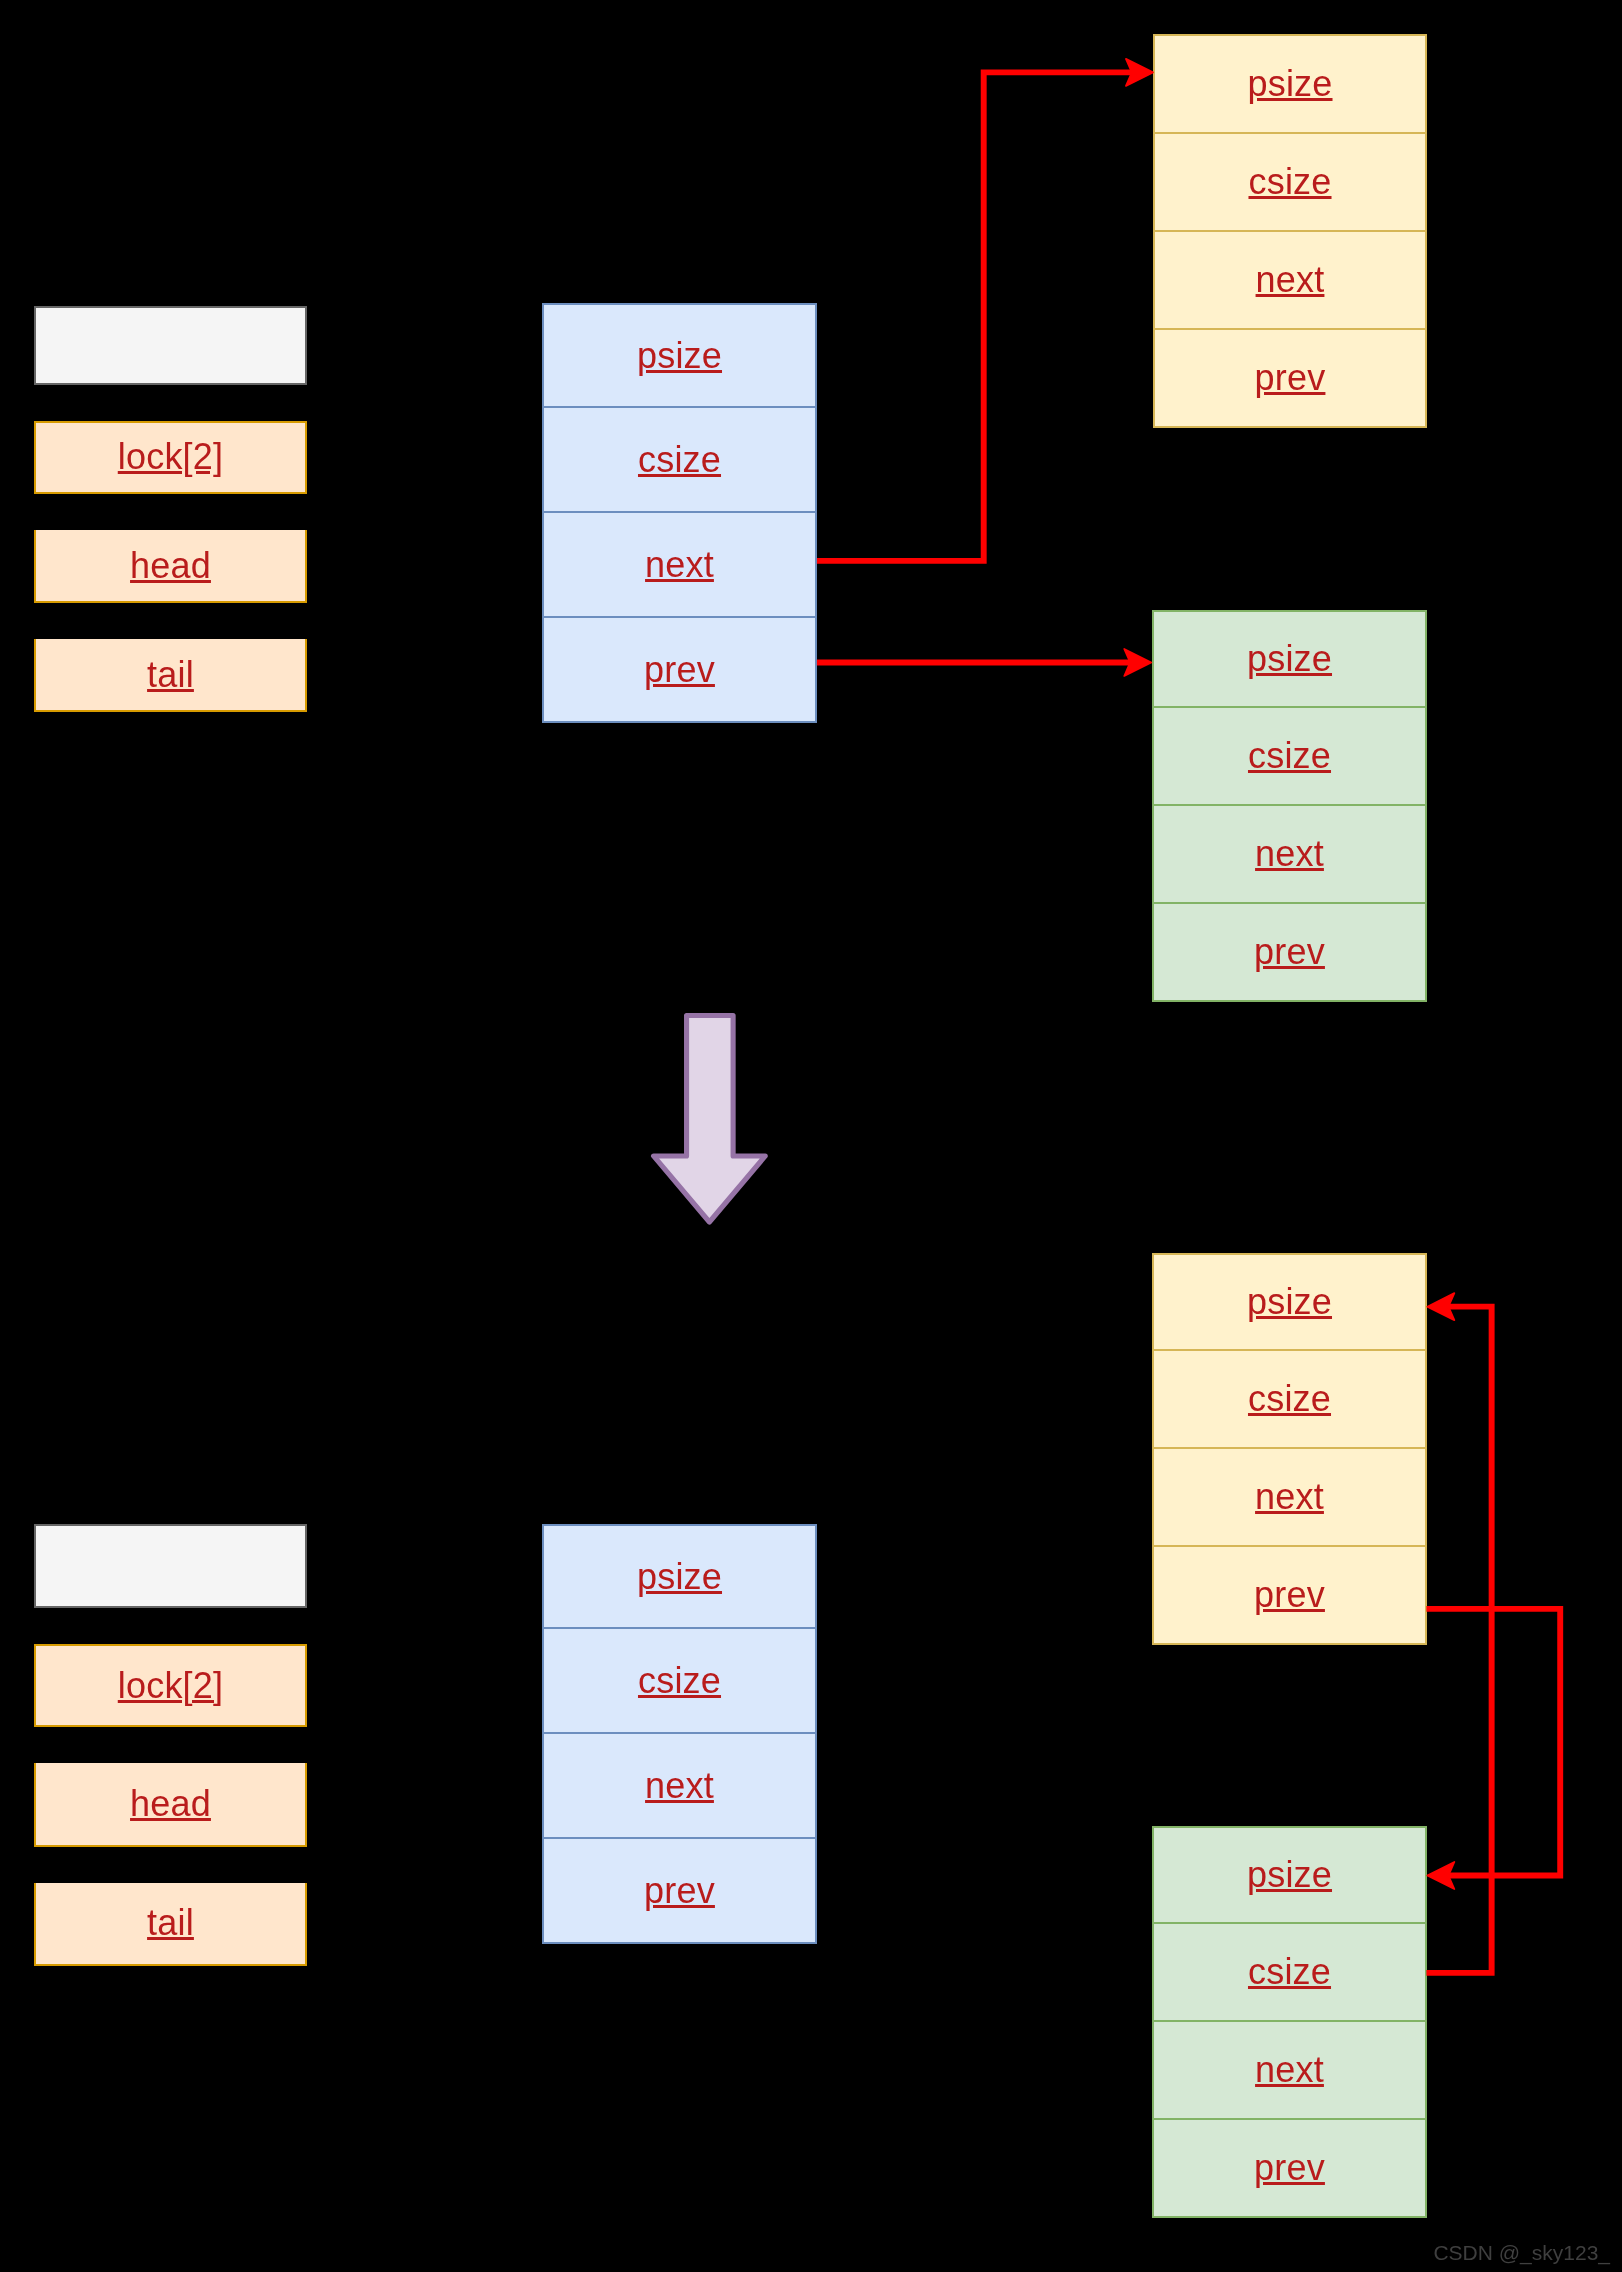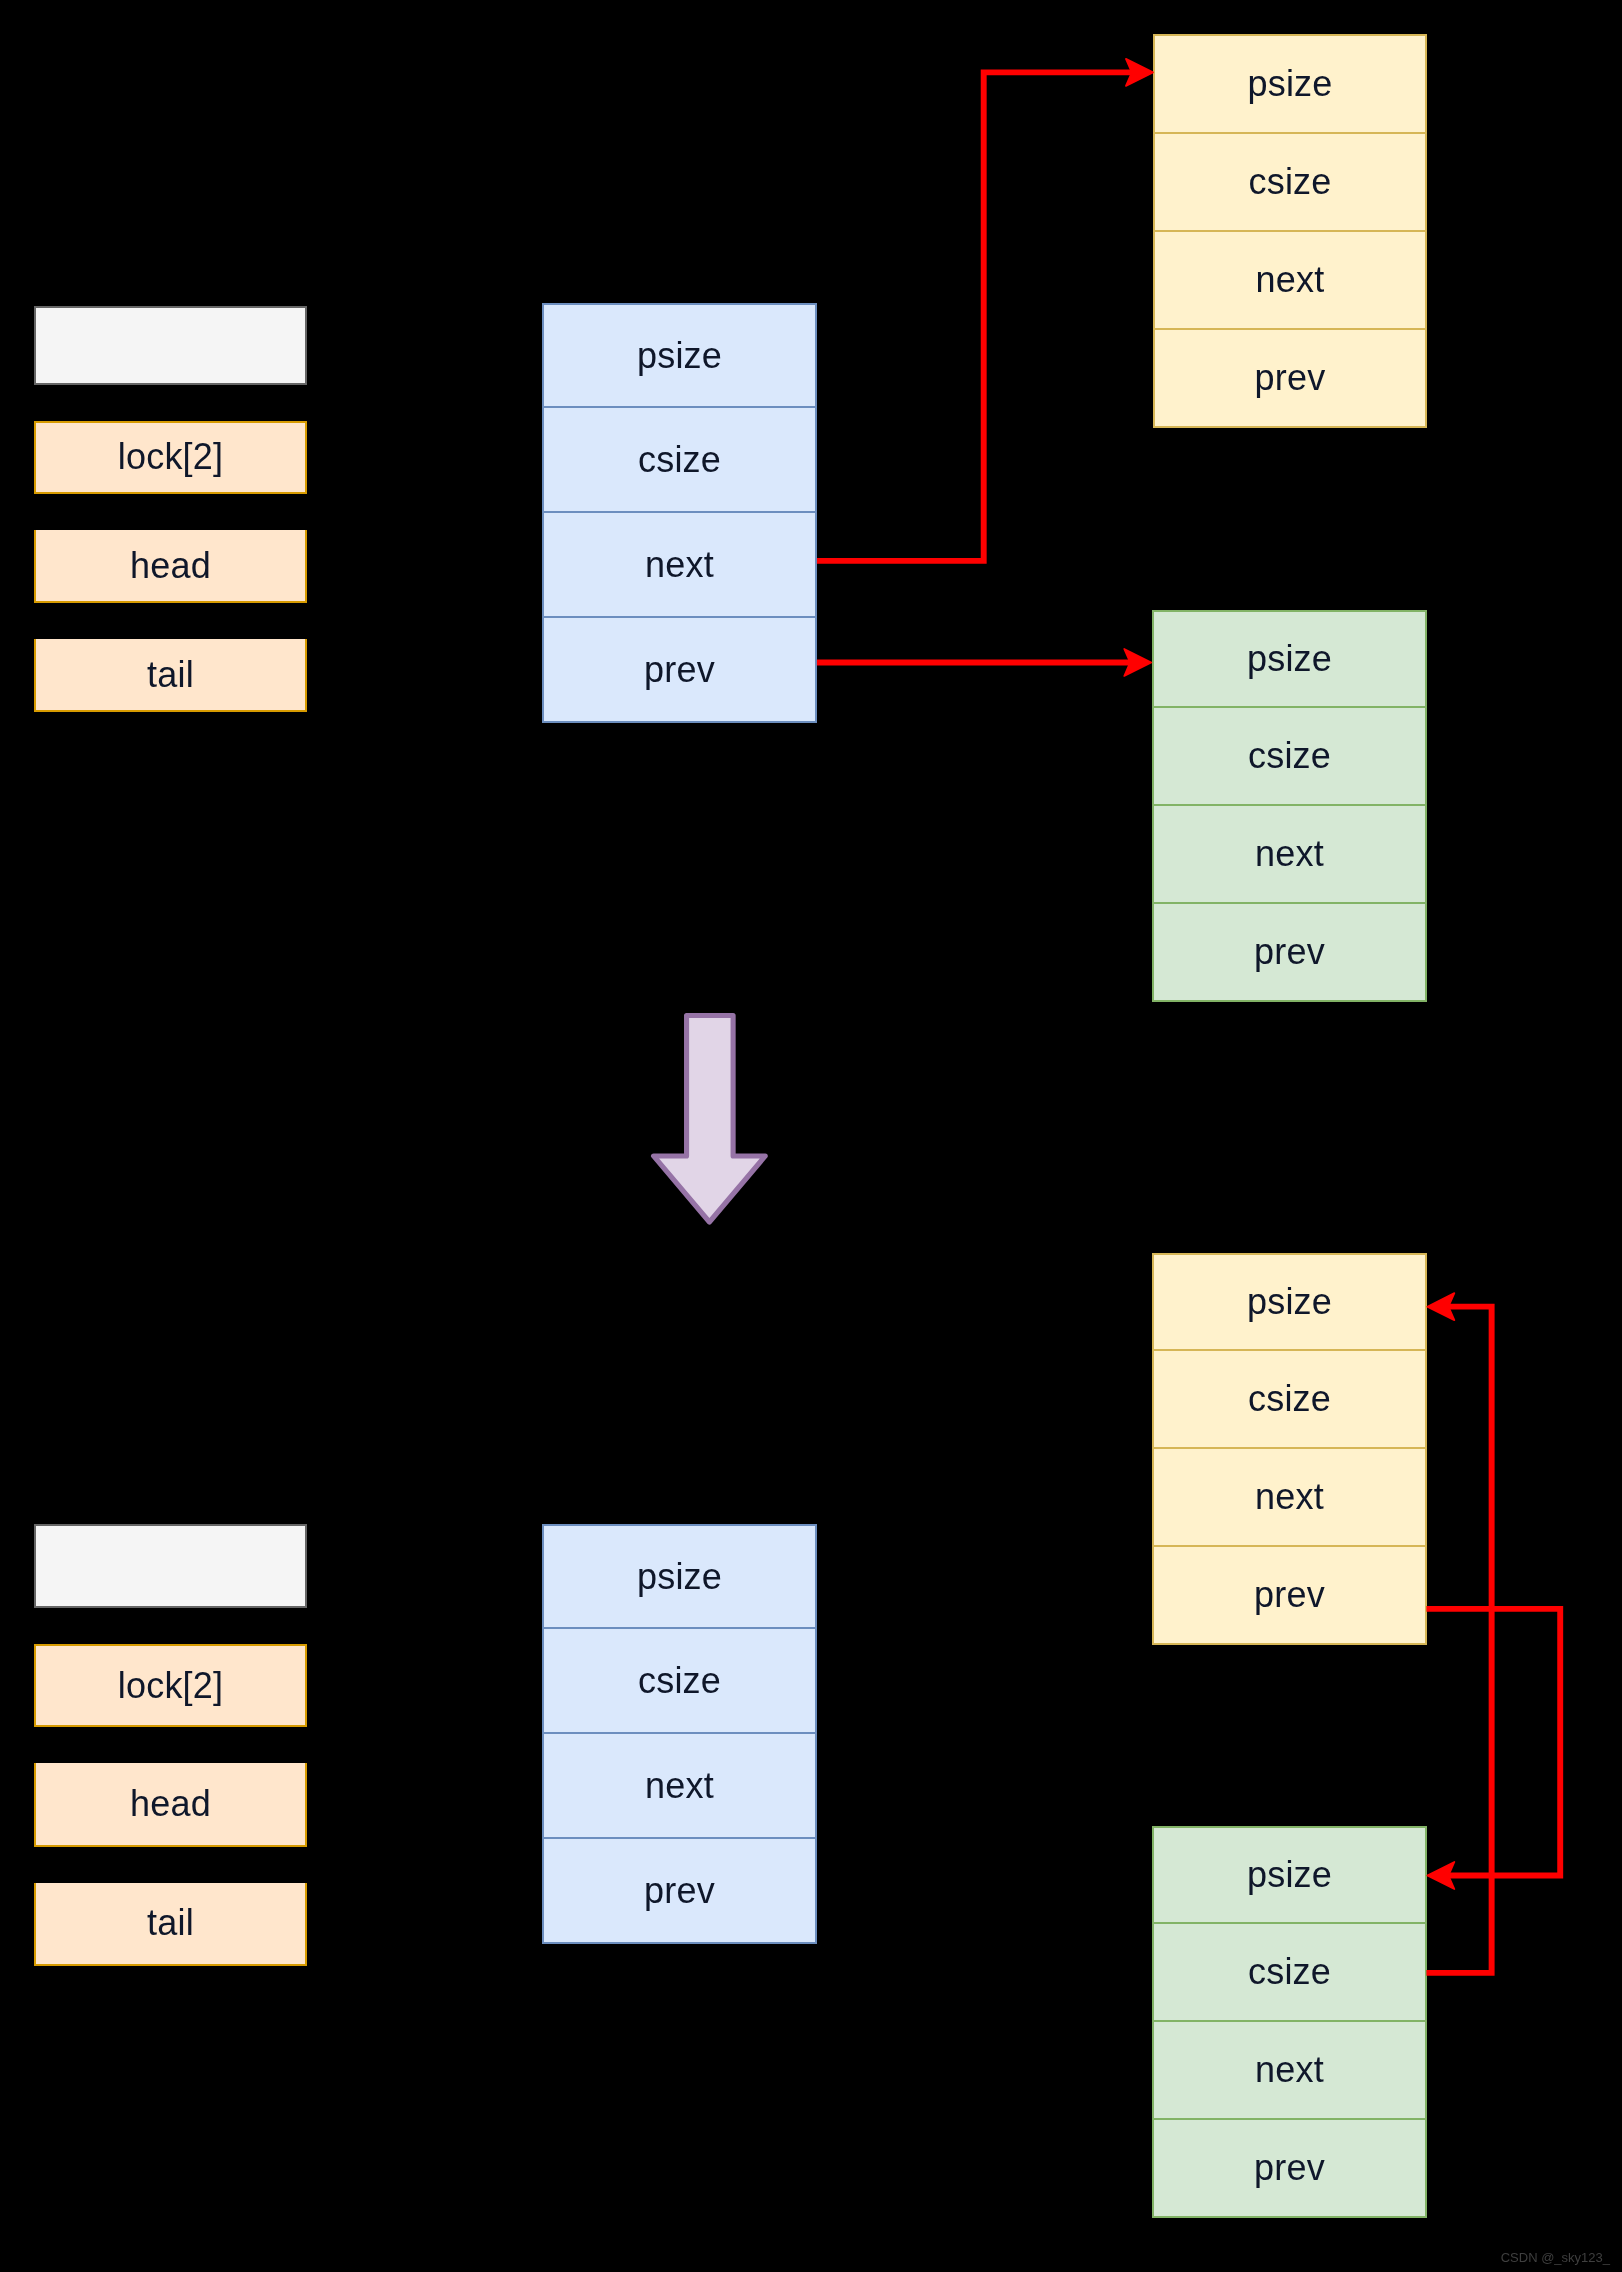--- a/index.html
+++ b/index.html
@@ -20,23 +20,24 @@
     box-sizing: border-box;
     display: flex;
     flex-direction: column;
   }
   .cell {
     box-sizing: border-box;
     display: flex;
     align-items: center;
     justify-content: center;
     font-size: 36px;
-    color: #0f172a;
+    color: #b91c1c;
     line-height: 1;
     letter-spacing: 0.2px;
+    text-decoration: underline;
   }
   
   .cell.header {
     background: #f5f5f5;
     border: 2.5px solid #666666;
   }
   
   .cell.orange {
     background: #ffe6cc;
     border: 2.5px solid #d79b00;
@@ -71,21 +72,21 @@
     left: 0;
     top: 0;
     width: 1622px;
     height: 2273px;
     pointer-events: none;
   }
   #watermark {
     position: absolute;
     right: 12px;
     bottom: 8.5px;
-    font-size: 13px;
+    font-size: 21px;
     color: #3f3f3f;
     font-family: "Liberation Sans", sans-serif;
     white-space: nowrap;
   }
 </style>
 </head>
 <body>
 
 <div id="canvas">
 

